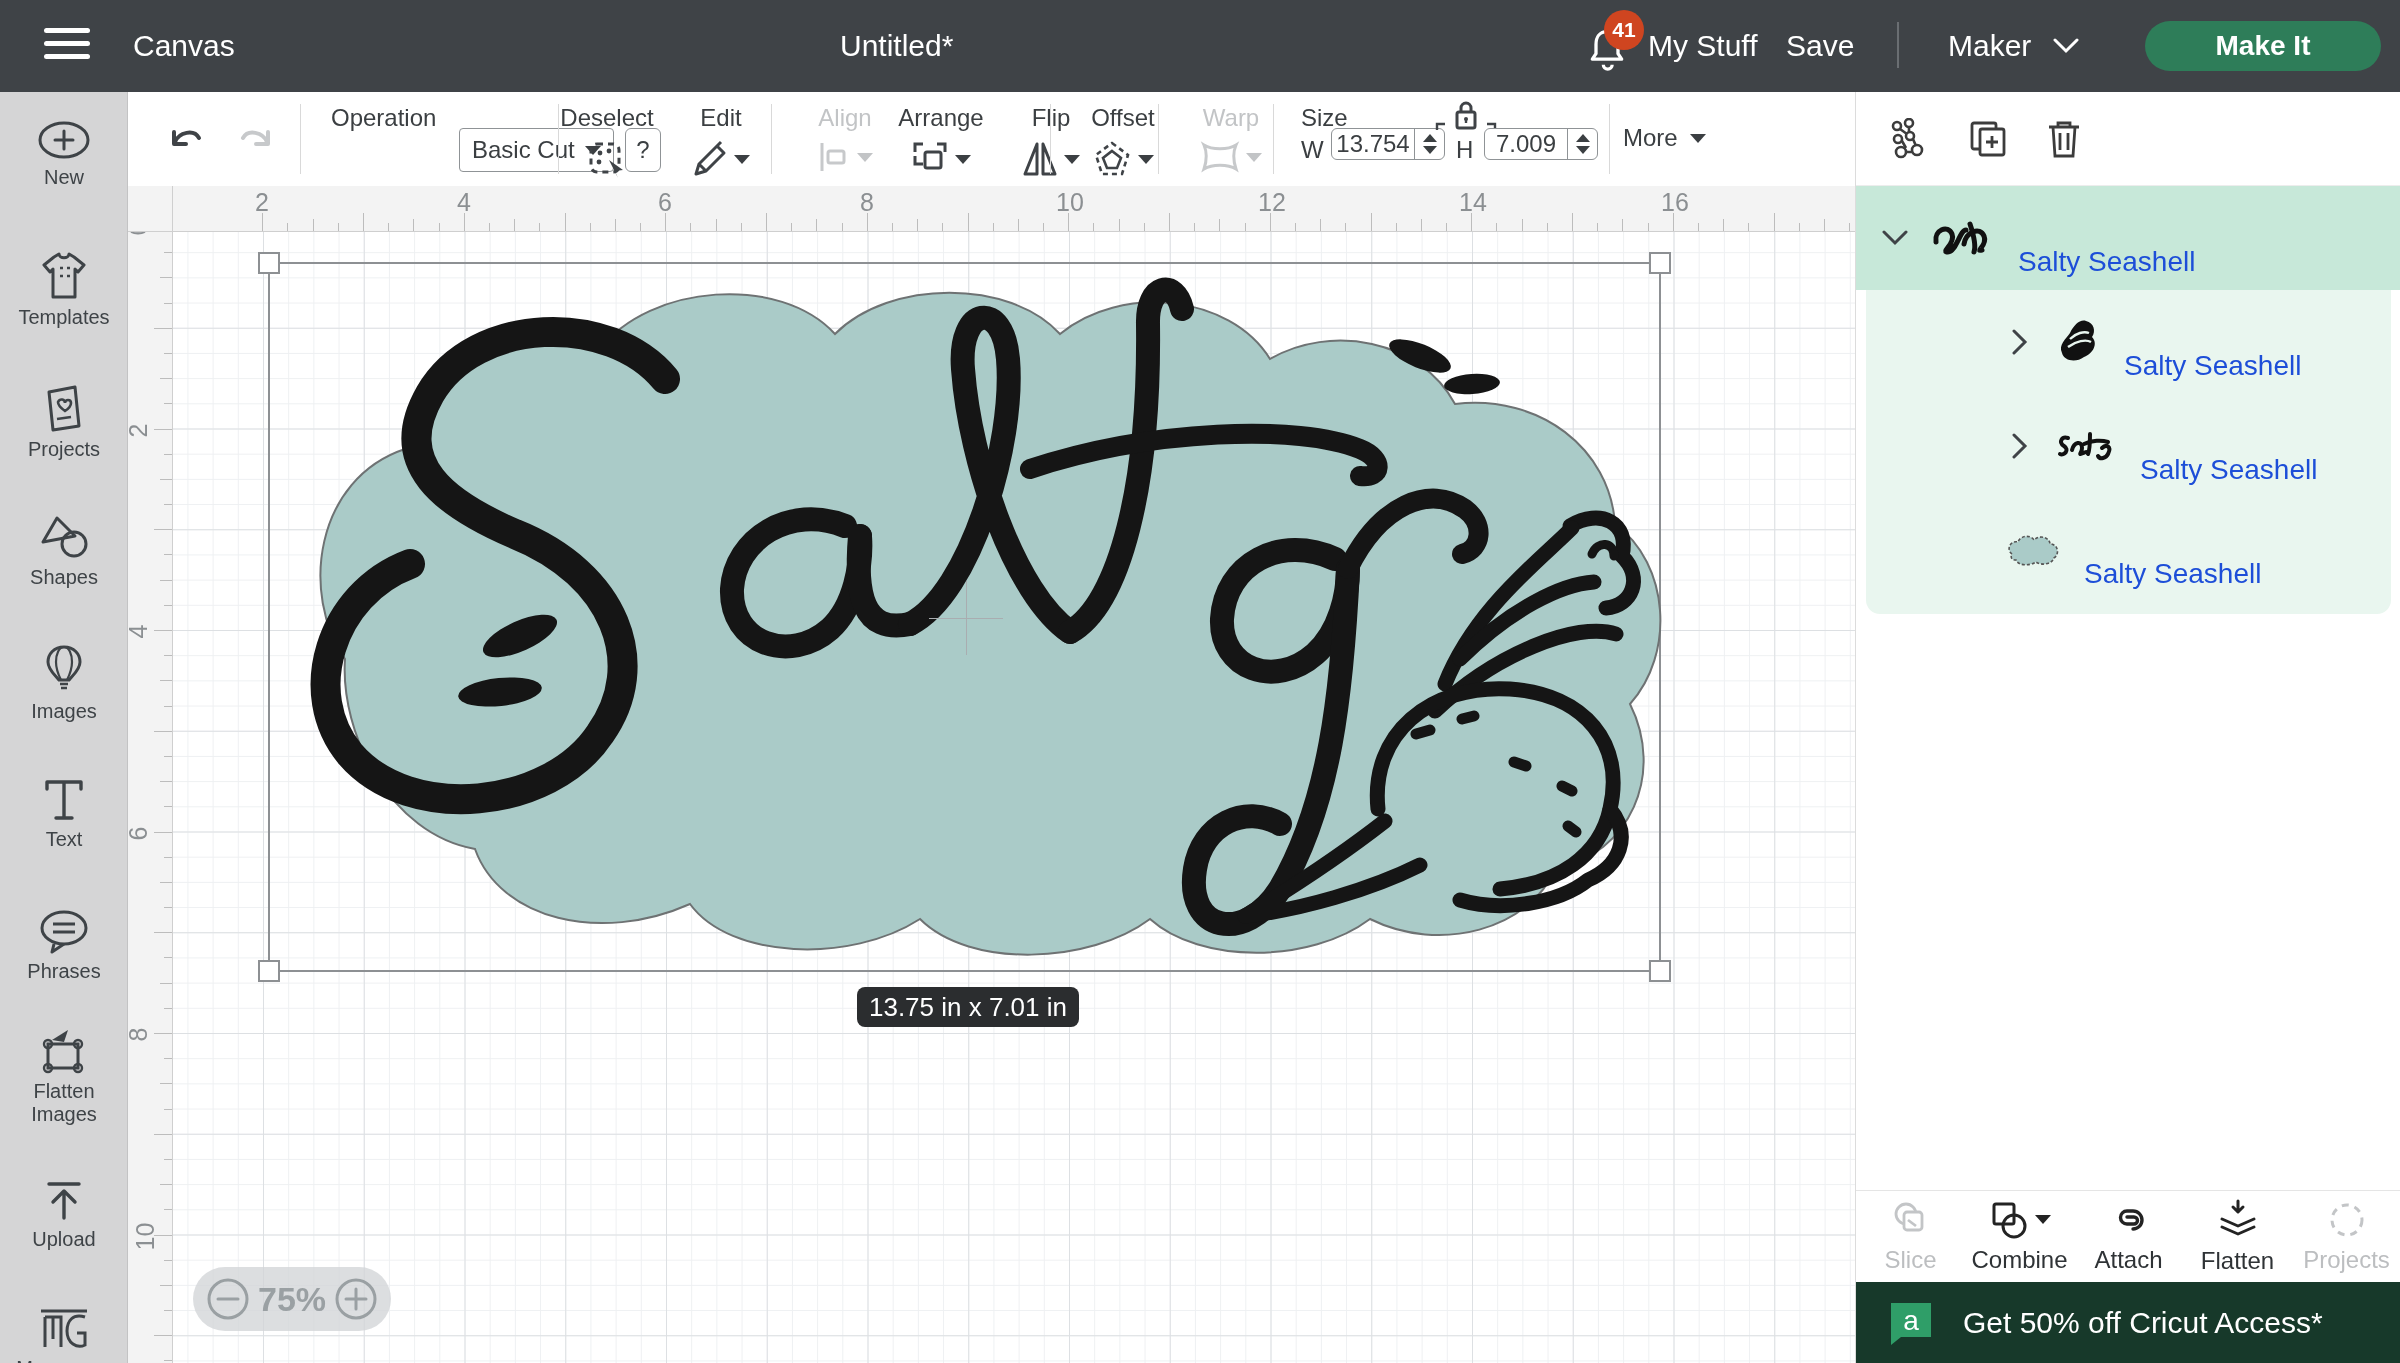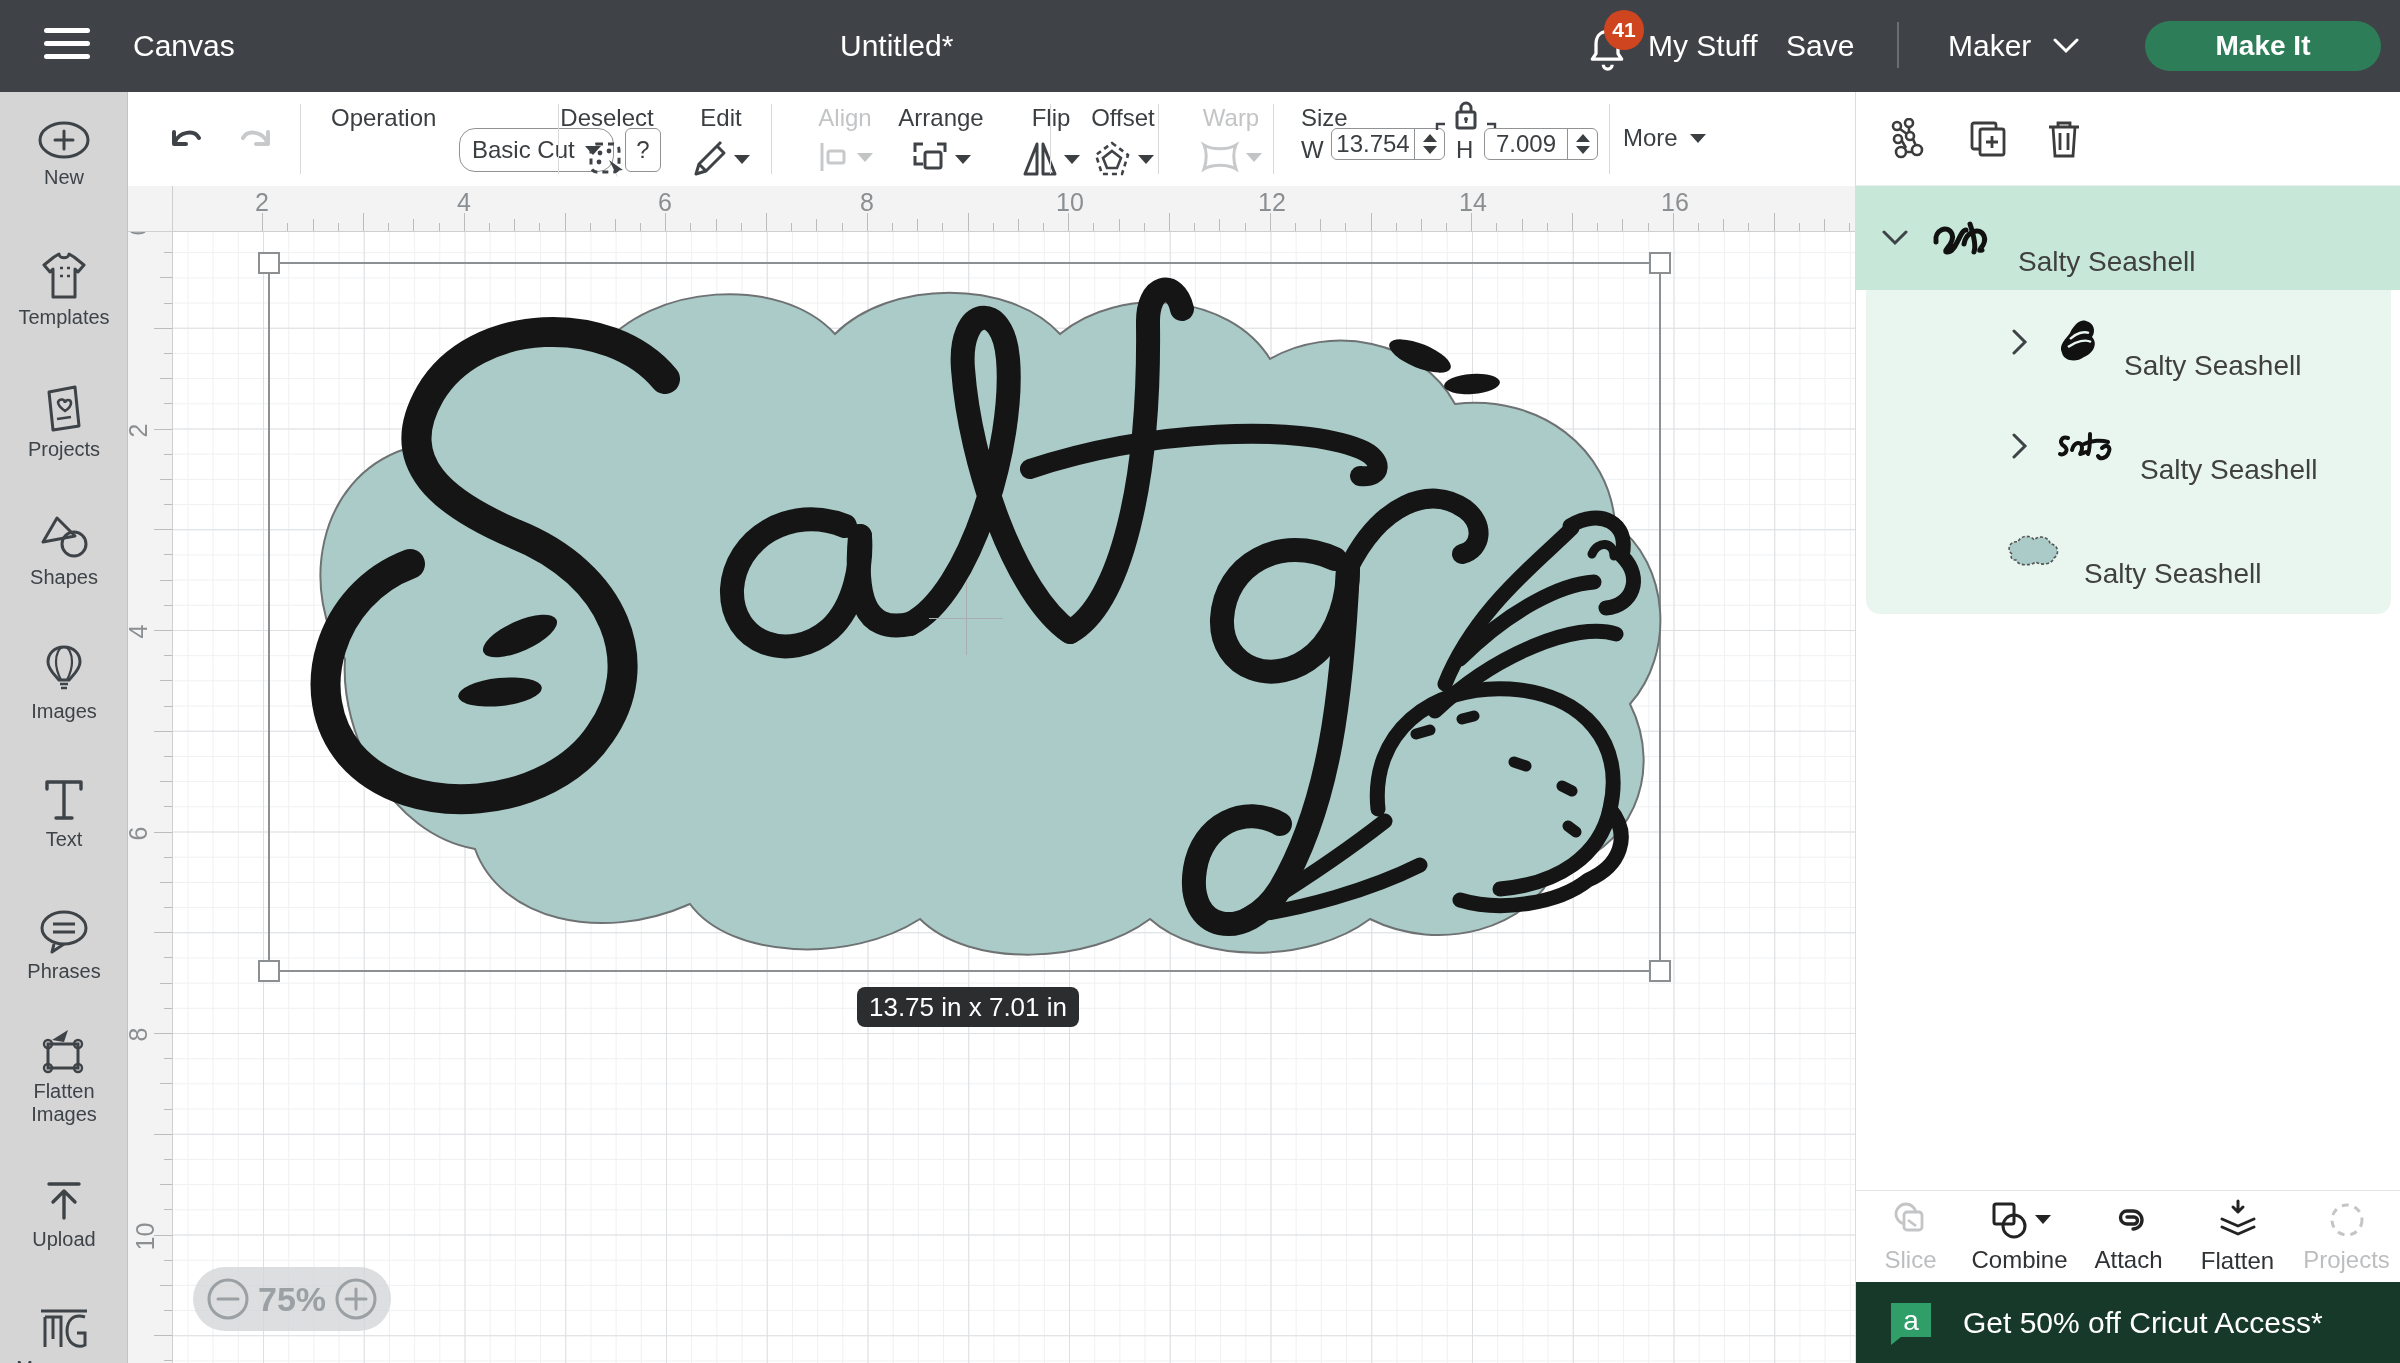--- a/index.html
+++ b/index.html
@@ -30,21 +30,21 @@
   .rail-item svg { display:block; margin:0 auto 6px; }
   .rail-label { font-size:20px; line-height:23px; }
 
   
   .toolbar { position:absolute; left:128px; top:92px; width:1727px; height:94px; background:#fff; z-index:20; }
   .tb-label { font-size:24px; color:#3b3f42; }
   .tb-label.dis { color:#c2c4c6; }
   .tb-group { position:absolute; top:0; height:94px; display:flex; flex-direction:column; align-items:center; justify-content:flex-start; padding-top:12px; cursor:pointer; }
   .tb-icon { margin-top:8px; display:flex; align-items:center; gap:6px; }
   .tb-divider { position:absolute; top:12px; width:1px; height:70px; background:#d9d9d9; }
-  .op-select { position:absolute; left:331px; top:36px; width:155px; height:44px; border:1.5px solid #8f9396; border-radius:16px;
+  .op-select { position:absolute; left:331px; top:36px; width:155px; height:44px; border:1.5px solid #8f9396; border-radius:4px;
                display:flex; align-items:center; justify-content:space-between; padding:0 12px; font-size:24px; color:#3b3f42; cursor:pointer; }
   .help-btn { position:absolute; left:497px; top:36px; width:36px; height:44px; border:1.5px solid #8f9396; border-radius:6px;
               font-size:24px; color:#3b3f42; display:flex; align-items:center; justify-content:center; cursor:pointer; }
   .size-field { position:absolute; top:36px; height:32px; border:1.5px solid #8f9396; border-radius:6px; display:flex; overflow:hidden; background:#fff; }
   .size-field input { width:82px; border:0; outline:0; font-size:24px; color:#3b3f42; text-align:center; font-family:"Liberation Sans",sans-serif; background:transparent; }
   .stepper { width:30px; border-left:1.5px solid #8f9396; display:flex; flex-direction:column; align-items:center; justify-content:center; gap:4px; cursor:pointer; }
   .stepper i { width:0; height:0; border-left:7px solid transparent; border-right:7px solid transparent; }
   .stepper .up { border-bottom:8px solid #3b3f42; } .stepper .dn { border-top:8px solid #3b3f42; }
   .wh-label { position:absolute; top:44px; font-size:24px; color:#3b3f42; }
   .caret { width:0; height:0; border-left:8px solid transparent; border-right:8px solid transparent; border-top:9px solid #3b3f42; display:inline-block; }
@@ -86,21 +86,21 @@
   .tab { position:absolute; top:26px; font-size:30px; cursor:pointer; }
   .tab.active { color:#287d57; font-weight:bold; }
   .tab.idle { color:#3f4347; }
   .tab-underline { position:absolute; left:0; bottom:-1px; width:143px; height:7px; background:#287d57; }
   .panel-icons { position:relative; height:94px; border-bottom:1px solid #ededed; display:flex; align-items:center; gap:36px; padding-left:33px; }
   .panel-icons svg { cursor:pointer; }
 
   .row-selected { position:relative; height:104px; background:#c7e8d9; display:flex; align-items:center; cursor:pointer; }
   .group-box { position:relative; margin-left:10px; width:525px; background:#e9f6ef; border-radius:0 0 14px 14px; padding-bottom:12px; }
   .layer-row { display:flex; align-items:center; cursor:pointer; }
-  .layer-label { font-size:28px; color:#404040; margin-left:22px;margin-top:48px; }
+  .layer-label { font-size:28px; color:#1d4ed8; margin-left:22px;margin-top:48px; }
   .chev { flex:0 0 auto; }
 
   .blank-row { position:absolute; left:0; top:996px; width:545px; height:102px; background:#f4f4f5; display:flex; align-items:center; }
   .swatch { width:97px; height:64px; background:#fff; border:2px solid #8e8e8e; border-radius:6px; margin-left:19px; cursor:pointer; }
   .blank-label { font-size:26px; color:#2d2d2d; margin-left:44px; }
 
   .actionbar { position:absolute; left:0; top:1098px; width:545px; height:92px; background:#fff; border-top:1px solid #e5e5e5; display:flex; }
   .action { flex:1; display:flex; flex-direction:column; align-items:center; justify-content:center; gap:6px; cursor:pointer; }
   .action .alabel { font-size:24px; color:#2f3336; }
   .action.dis .alabel { color:#bcbec0; }

